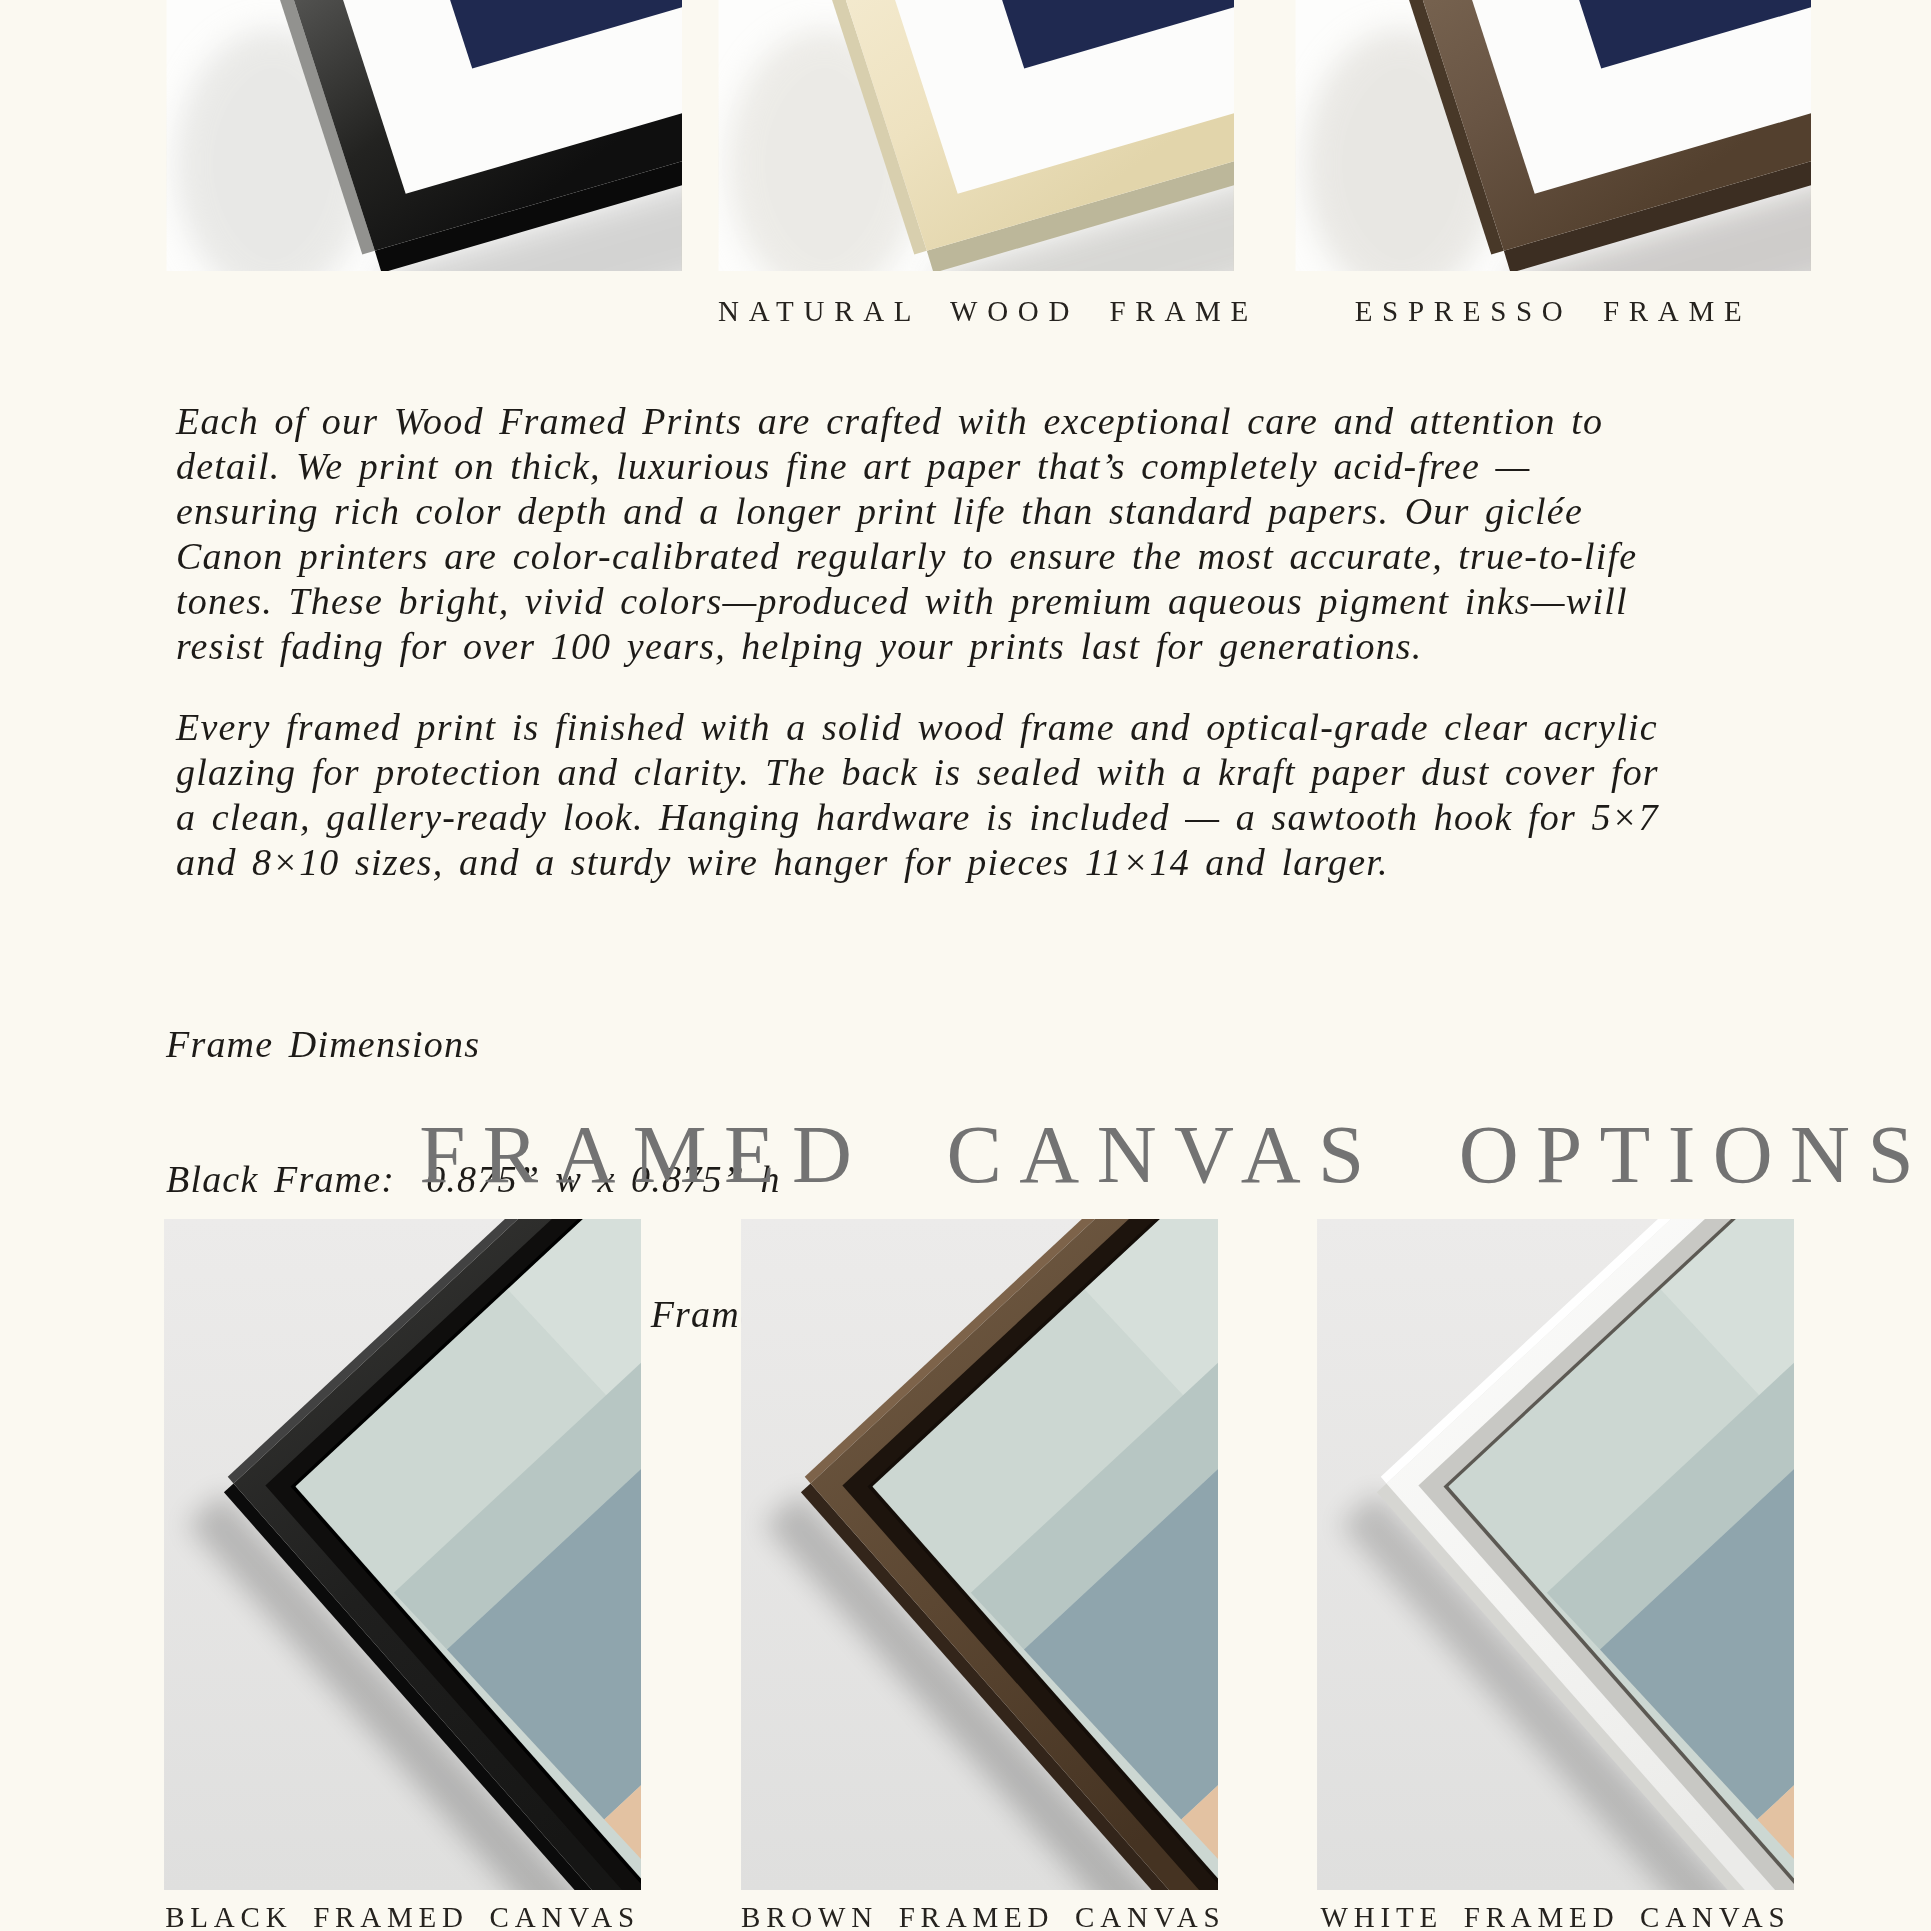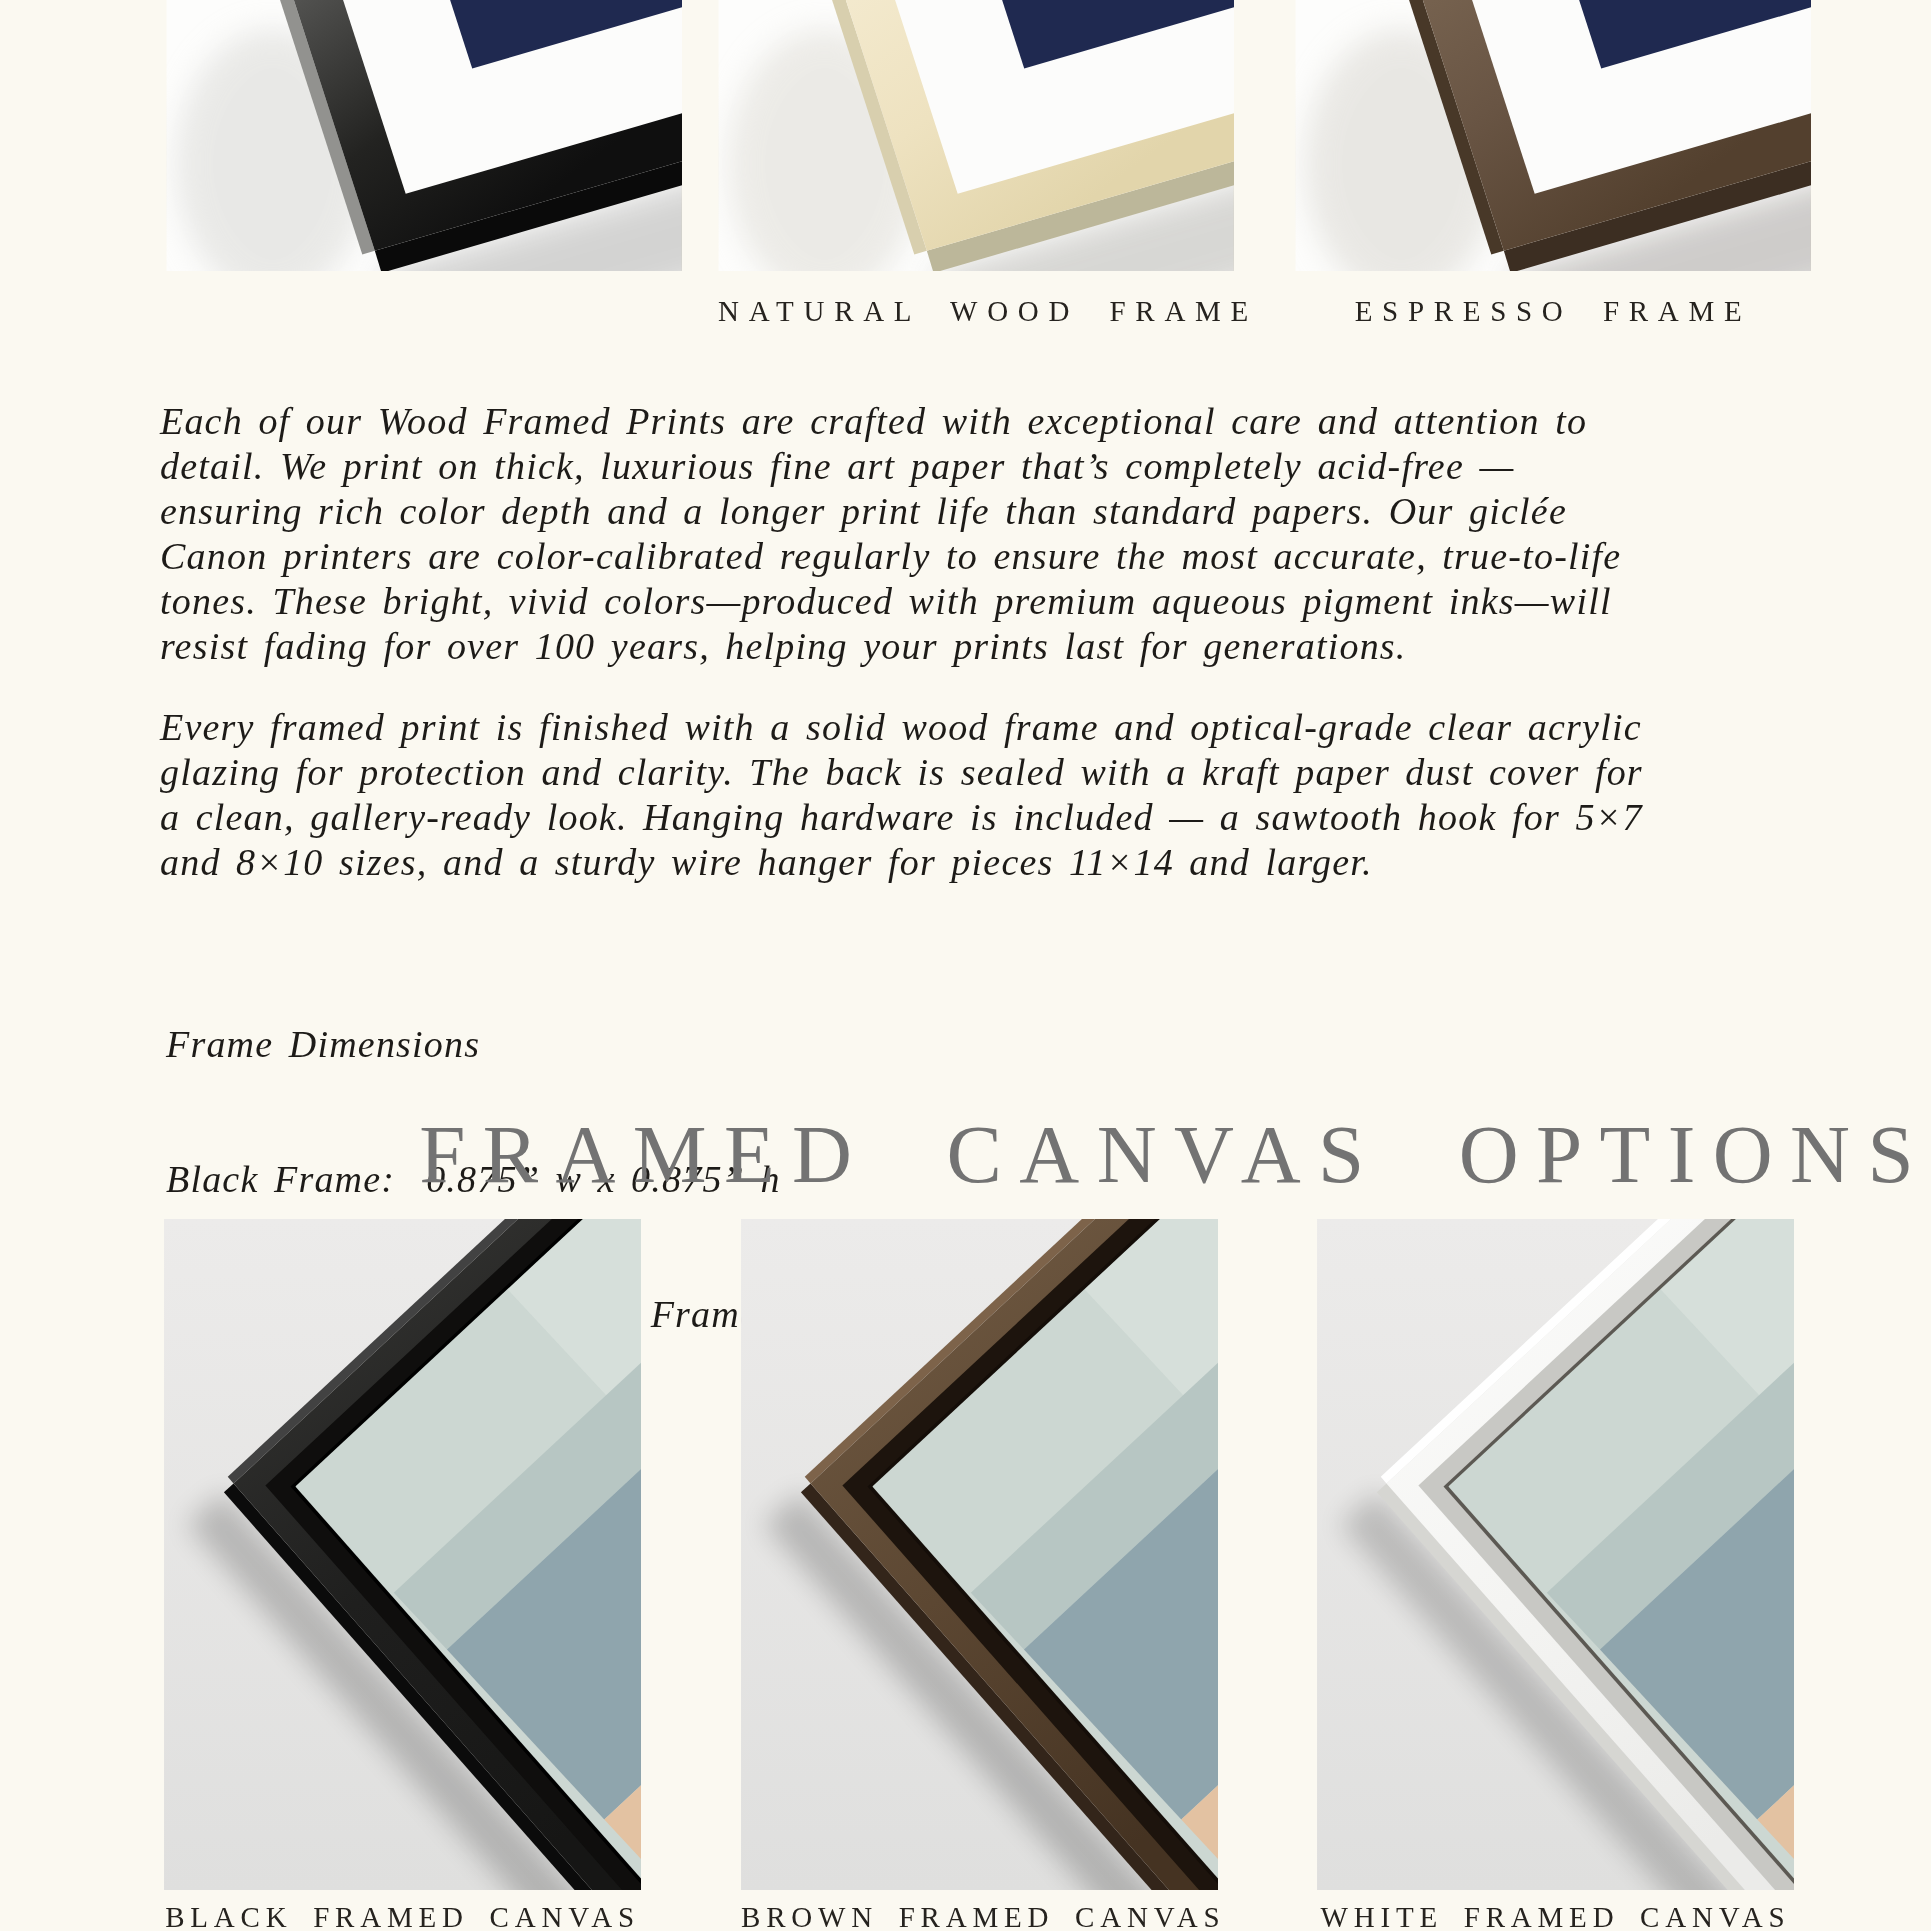--- a/index.html
+++ b/index.html
@@ -13,21 +13,21 @@
     position:absolute;top:294px;text-align:center;
     font-size:29px;line-height:35px;letter-spacing:9.7px;word-spacing:13.5px;
     color:#26231f;white-space:nowrap;
   }
   .canvas-label{
     position:absolute;top:1900px;text-align:center;
     font-size:29px;line-height:35px;letter-spacing:5.8px;word-spacing:7.7px;
     color:#26231f;white-space:nowrap;
   }
   .body-text{
-    position:absolute;left:160px;width:1641px;margin:0;
+    position:absolute;left:176px;width:1641px;margin:0;
     font-style:italic;font-size:38px;line-height:45px;
     letter-spacing:1.2px;word-spacing:4.8px;white-space:pre-wrap;color:#1d1b18;
   }
   .dims{position:absolute;left:166px;top:932px;margin:0;
     font-style:italic;font-size:38px;line-height:45px;
     letter-spacing:1.2px;word-spacing:4.8px;white-space:pre-wrap;color:#1d1b18;}
   .section-heading{
     position:absolute;left:0;top:1110px;width:1931px;margin:0;text-align:right;
     font-weight:400;font-size:83px;line-height:89px;letter-spacing:17.4px;word-spacing:39px;
     color:#737373;white-space:nowrap;

